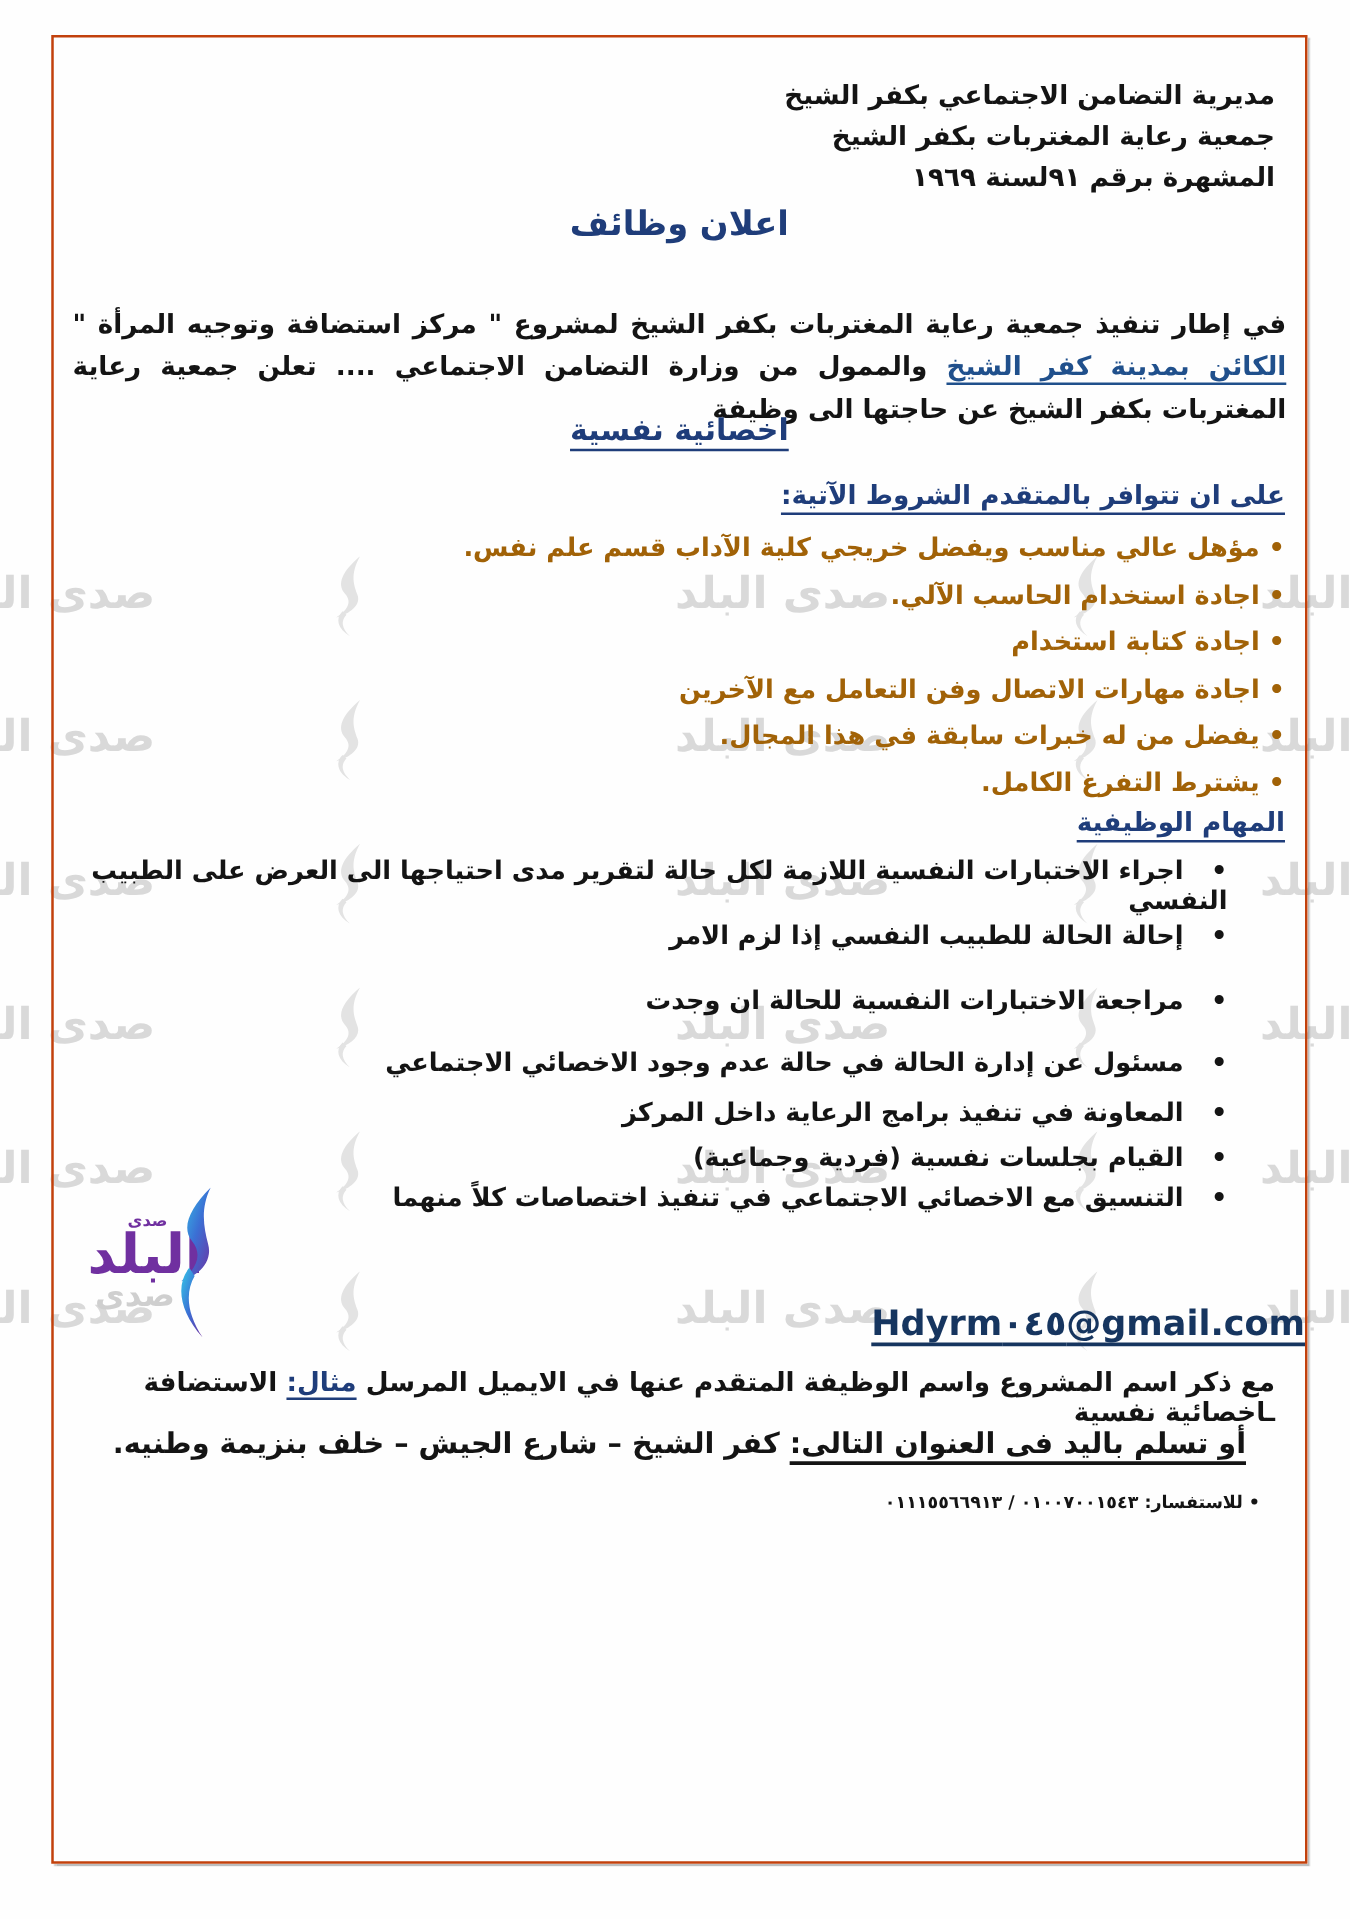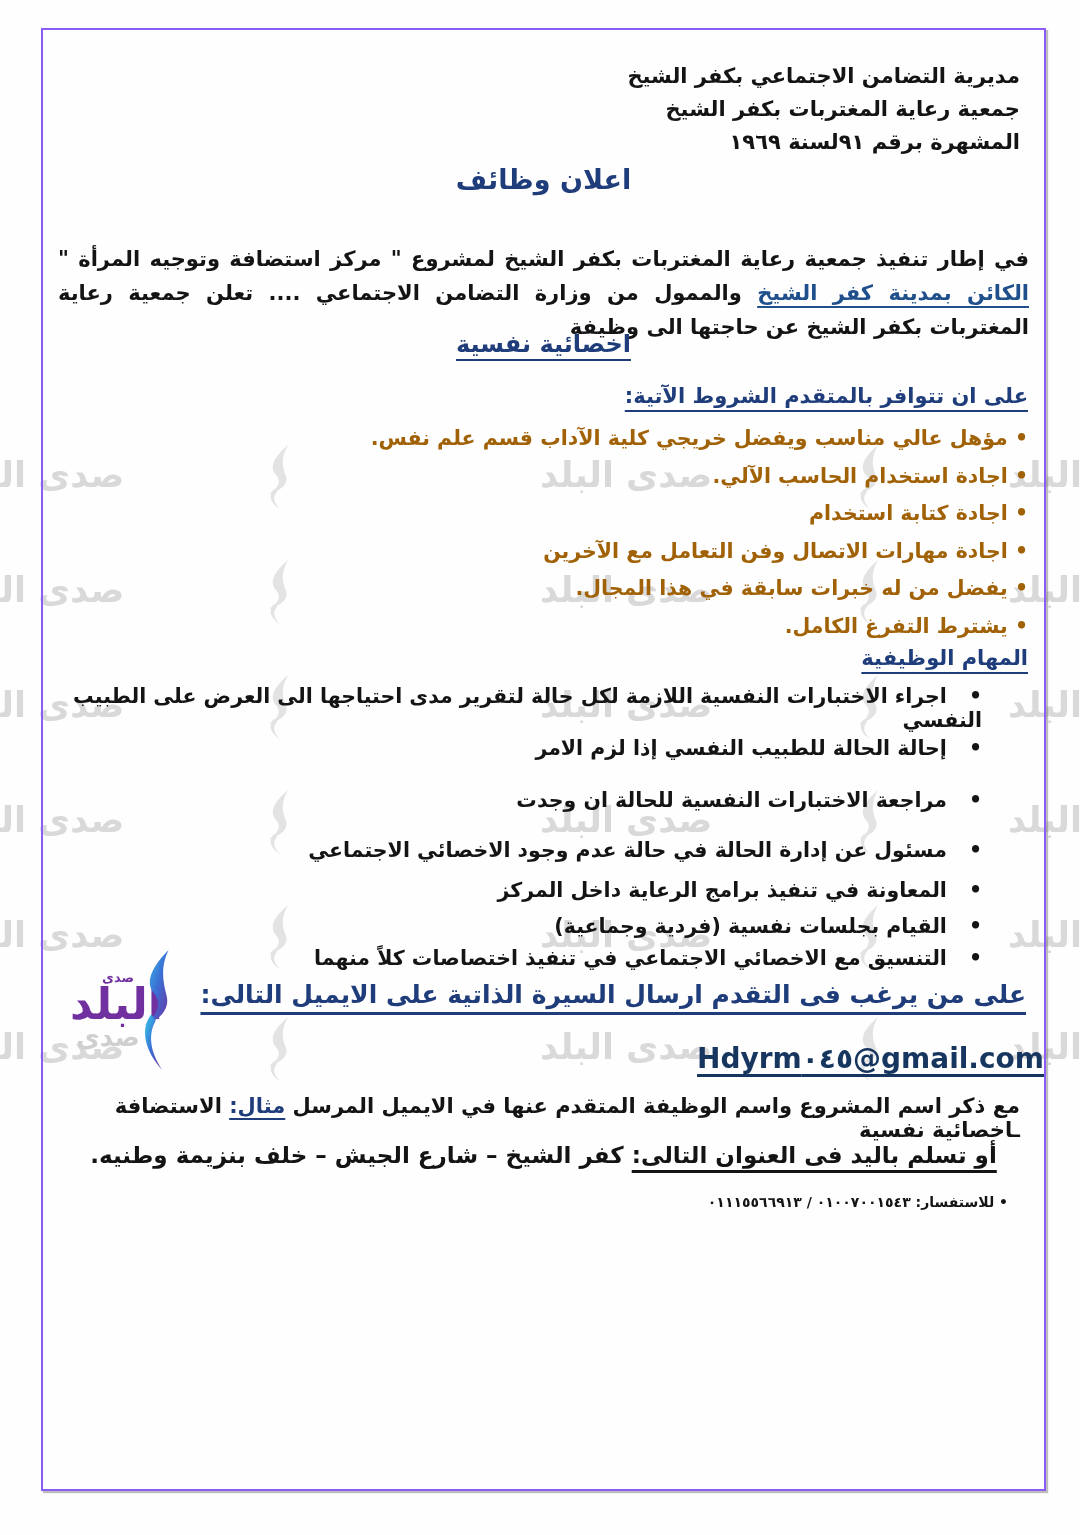--- a/index.html
+++ b/index.html
@@ -8,21 +8,21 @@
 
   
   #wm-layer{position:absolute;left:0;top:0;width:1080px;height:1535px;z-index:0;pointer-events:none;}
   .wm-text{position:absolute;font-size:35px;font-weight:bold;color:#d9d9d9;white-space:nowrap;direction:rtl;}
   .wm-flame{position:absolute;}
   .wm-url{position:absolute;left:318px;top:1046px;font-size:29px;font-weight:bold;
           color:rgba(125,162,203,0.55);letter-spacing:2px;direction:ltr;z-index:1;}
 
   
   .page{position:absolute;left:41px;top:28px;width:1001px;height:1459px;
-        border:2px solid #8b5cf6;box-shadow:2px 2px 1px rgba(110,110,110,0.45);
+        border:2px solid #c2410c;box-shadow:2px 2px 1px rgba(110,110,110,0.45);
         z-index:2;direction:rtl;}
 
   .abs{position:absolute;}
   .blue{color:#1f3d7a;}
   .u{text-decoration:underline;text-decoration-thickness:2px;text-underline-offset:7px;}
 
   .hdr{top:30px;right:24px;text-align:right;font-size:21px;line-height:33px;font-weight:bold;color:#141414;}
   .doc-title{top:134px;left:0;width:100%;text-align:center;font-size:27px;font-weight:bold;}
   .doc-title span{text-decoration-thickness:2.5px;text-underline-offset:8px;}
   .intro{top:184px;right:15px;left:15px;text-align:justify;font-size:21px;line-height:34px;font-weight:bold;color:#141414;margin-top:28px;}
@@ -162,21 +162,20 @@
     <div class="abs duties-head blue u">المهام الوظيفية</div>
 
     <div class="duty" style="top:654px">اجراء الاختبارات النفسية اللازمة لكل حالة لتقرير مدى احتياجها الى العرض على الطبيب النفسي</div>
     <div class="duty" style="top:706px">إحالة الحالة للطبيب النفسي إذا لزم الامر</div>
     <div class="duty" style="top:758px">مراجعة الاختبارات النفسية للحالة ان وجدت</div>
     <div class="duty" style="top:808px">مسئول عن إدارة الحالة في حالة عدم وجود الاخصائي الاجتماعي</div>
     <div class="duty" style="top:848px">المعاونة في تنفيذ برامج الرعاية داخل المركز</div>
     <div class="duty" style="top:884px">القيام بجلسات نفسية (فردية وجماعية)</div>
     <div class="duty" style="top:916px">التنسيق مع الاخصائي الاجتماعي في تنفيذ اختصاصات كلاً منهما</div>
 
-    <div class="abs cta blue">على من يرغب فى التقدم ارسال السيرة الذاتية على الايميل التالى:</div>
 
     <div class="abs email" dir="ltr">Hdyrm٠٤٥@gmail.com</div>
 
     <div class="abs note"><span>مع ذكر اسم المشروع واسم الوظيفة المتقدم عنها في الايميل المرسل </span><span class="ex">مثال:</span><span> الاستضافة ـاخصائية نفسية</span></div>
 
     <div class="abs hand"><span class="hu">أو تسلم باليد فى العنوان التالى:</span><span> كفر الشيخ – شارع الجيش – خلف بنزيمة وطنيه.</span></div>
 
     <div class="abs inquiry"><span>للاستفسار: </span><span class="nums">٠١٠٠٧٠٠١٥٤٣ / ٠١١١٥٥٦٦٩١٣</span></div>
 
   </div>

